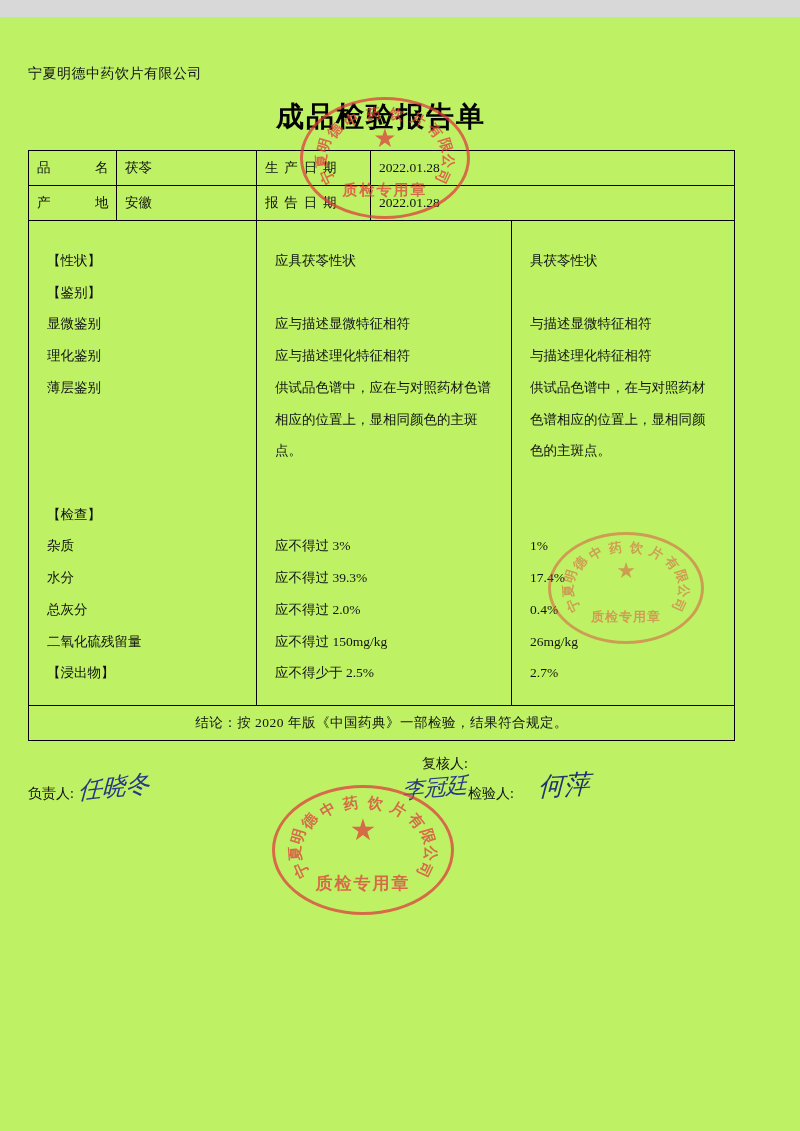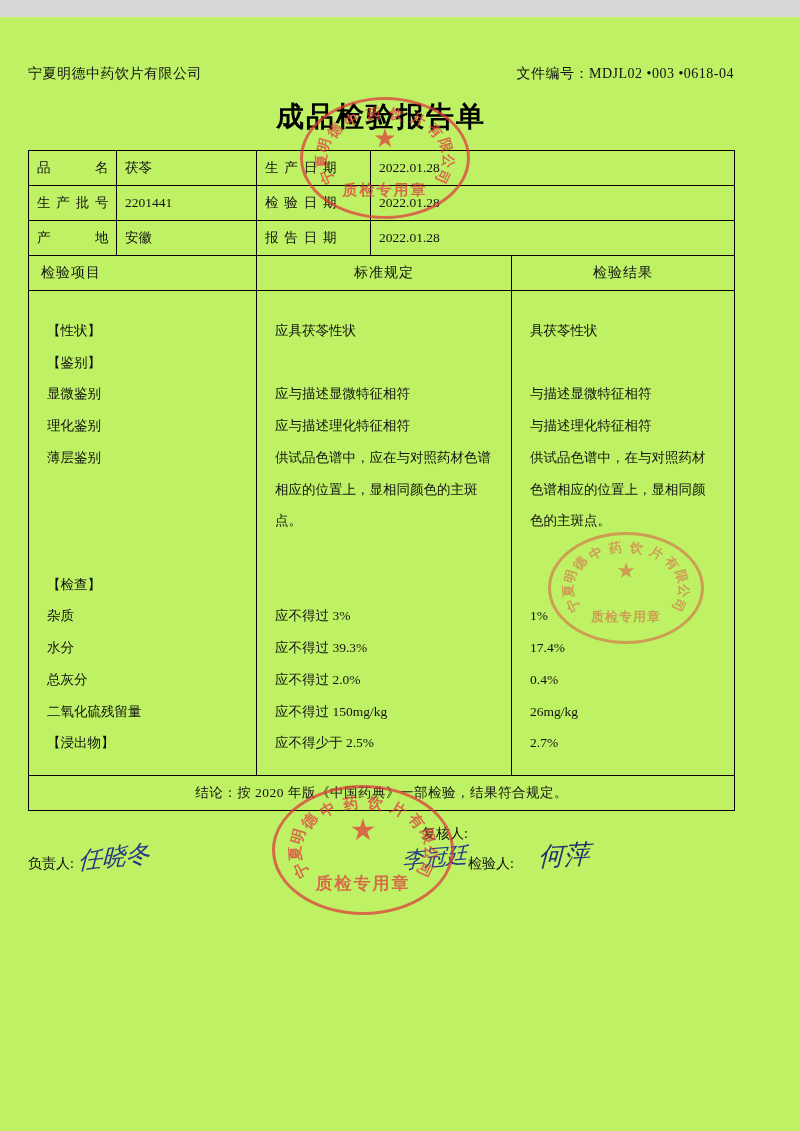--- a/index.html
+++ b/index.html
@@ -193,23 +193,20 @@
 </style>
 </head>
 <body>
 
 <div class="page">
 
   <div class="sheet">
 
     <div class="hdr-row">
       <div class="hdr-left">宁夏明德中药饮片有限公司</div>
-      <div class="hdr-right">
-        <span>文件编号：</span><span>MDJL02 •003 •0618-04</span>
-      </div>
     </div>
 
     <div class="title">成品检验报告单</div>
 
     <table class="main">
       <colgroup>
         <col style="width:88px">
         <col style="width:140px">
         <col style="width:114px">
         <col style="width:141px">
@@ -217,46 +214,29 @@
       </colgroup>
 
       <tbody>
           <tr>
         <td class="lbl"><span class="lbl-spread">品名</span></td>
         <td class="val">茯苓</td>
         <td class="lbl"><span class="lbl-spread">生产日期</span></td>
         <td class="val" colspan="2">2022.01.28</td>
       </tr>
 
-      <tr>
-        <td class="lbl"><span class="lbl-spread">生产批号</span></td>
-        <td class="val">2201441</td>
-        <td class="lbl"><span class="lbl-spread">检验日期</span></td>
-        <td class="val" colspan="2">2022.01.28</td>
-      </tr>
 
       <tr>
         <td class="lbl"><span class="lbl-spread">产地</span></td>
         <td class="val">安徽</td>
         <td class="lbl"><span class="lbl-spread">报告日期</span></td>
         <td class="val" colspan="2">2022.01.28</td>
       </tr>
 
 
-      <tr class="colhdr">
-        <td colspan="2">
-              <span class="ch left">检验项目</span>
-            </td>
-        <td colspan="2">
-              <span class="ch">标准规定</span>
-            </td>
-        <td>
-              <span class="ch">检验结果</span>
-            </td>
-      </tr>
 
       <tr>
         <td colspan="2" class="body-cell">
           <div class="body-inner">
             <div>【性状】</div>
             <div>【鉴别】</div>
             <div>显微鉴别</div>
             <div>理化鉴别</div>
             <div>薄层鉴别</div>
             <div class="blank">&nbsp;</div>

